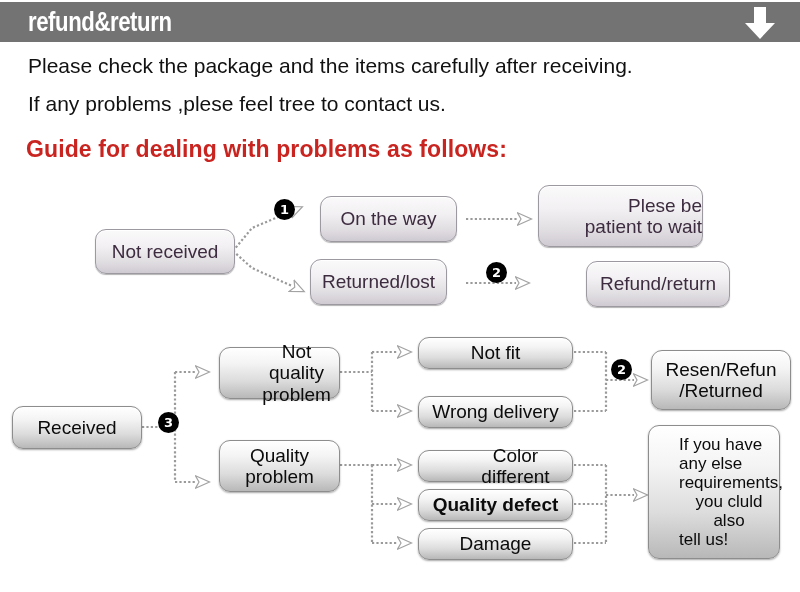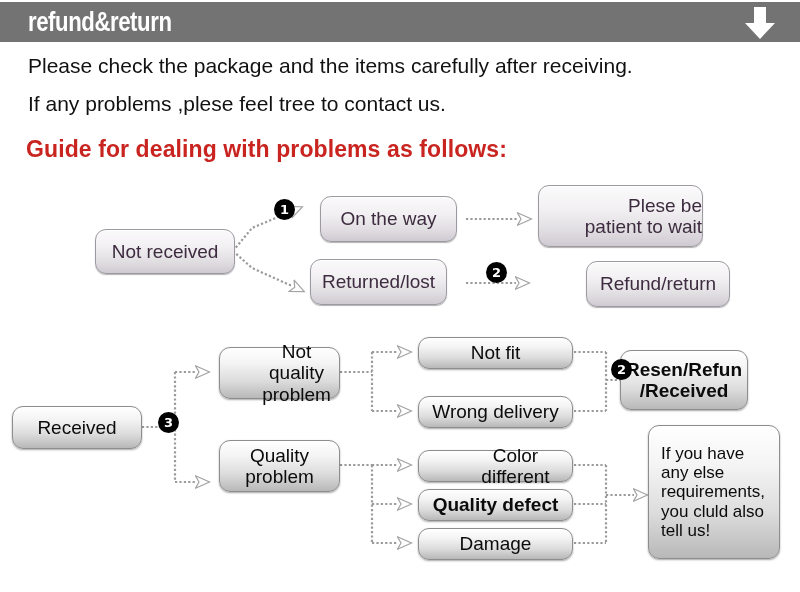--- a/index.html
+++ b/index.html
@@ -45,21 +45,21 @@
     box-shadow:0 1px 1px rgba(0,0,0,0.30), inset 0 1px 0 #ffffff;
     color:#3d2b3f; font-size:19px;
   }
   
   .node.gray {
     background:linear-gradient(180deg,#ffffff 0%,#f4f4f4 30%,#dcdcdc 66%,#b8b8b8 100%);
     border:1px solid #8d8d8d;
     box-shadow:0 1px 2px rgba(0,0,0,0.35), inset 0 1px 0 #ffffff;
     color:#0b0b0b; font-size:19px; font-weight:500;
   }
-  .node.left-align { justify-content:flex-start; text-align:center; padding-left:12px; }
+  .node.left-align { justify-content:flex-start; text-align:center; padding-left:30px; }
 
   
   .badge {
     position:absolute; width:21px; height:21px; border-radius:50%;
     background:#000; color:#fff; font-size:13px; font-weight:bold;
     display:flex; align-items:center; justify-content:center;
     font-family:"DejaVu Sans", sans-serif; line-height:1;
   }
 </style>
 </head>
@@ -180,23 +180,23 @@
 </div>
 
 <div class="node gray" style="left:418px; top:489px; width:155px; height:32px;font-weight:bold;">
   <span>Quality defect</span>
 </div>
 
 <div class="node gray" style="left:418px; top:528px; width:155px; height:32px;">
   <span>Damage</span>
 </div>
 
-<div class="node gray" style="left:620px; top:350px; width:128px; height:60px; flex-direction:column;font-weight:bold;">
+<div class="node gray" style="left:651px; top:350px; width:140px; height:60px; flex-direction:column;">
   <span>Resen/Refun</span>
-  <span>/Received</span>
+  <span>/Returned</span>
 </div>
 
 <div class="node gray left-align" style="left:648px; top:425px; width:132px; height:134px; flex-direction:column; align-items:flex-start; justify-content:center; font-size:17px;">
   <span>If you have</span>
   <span>any else</span>
   <span>requirements,</span>
   <span>you cluld also</span>
   <span>tell us!</span>
 </div>
 

